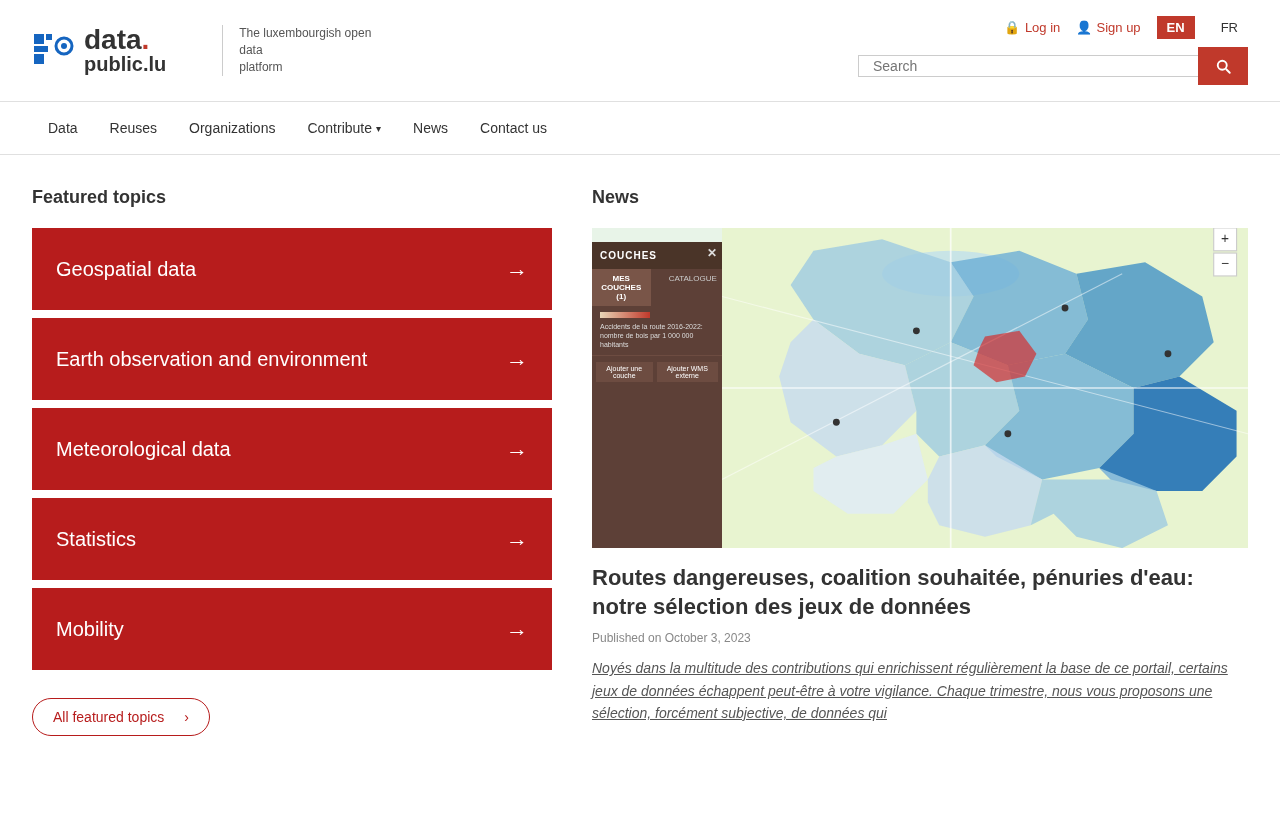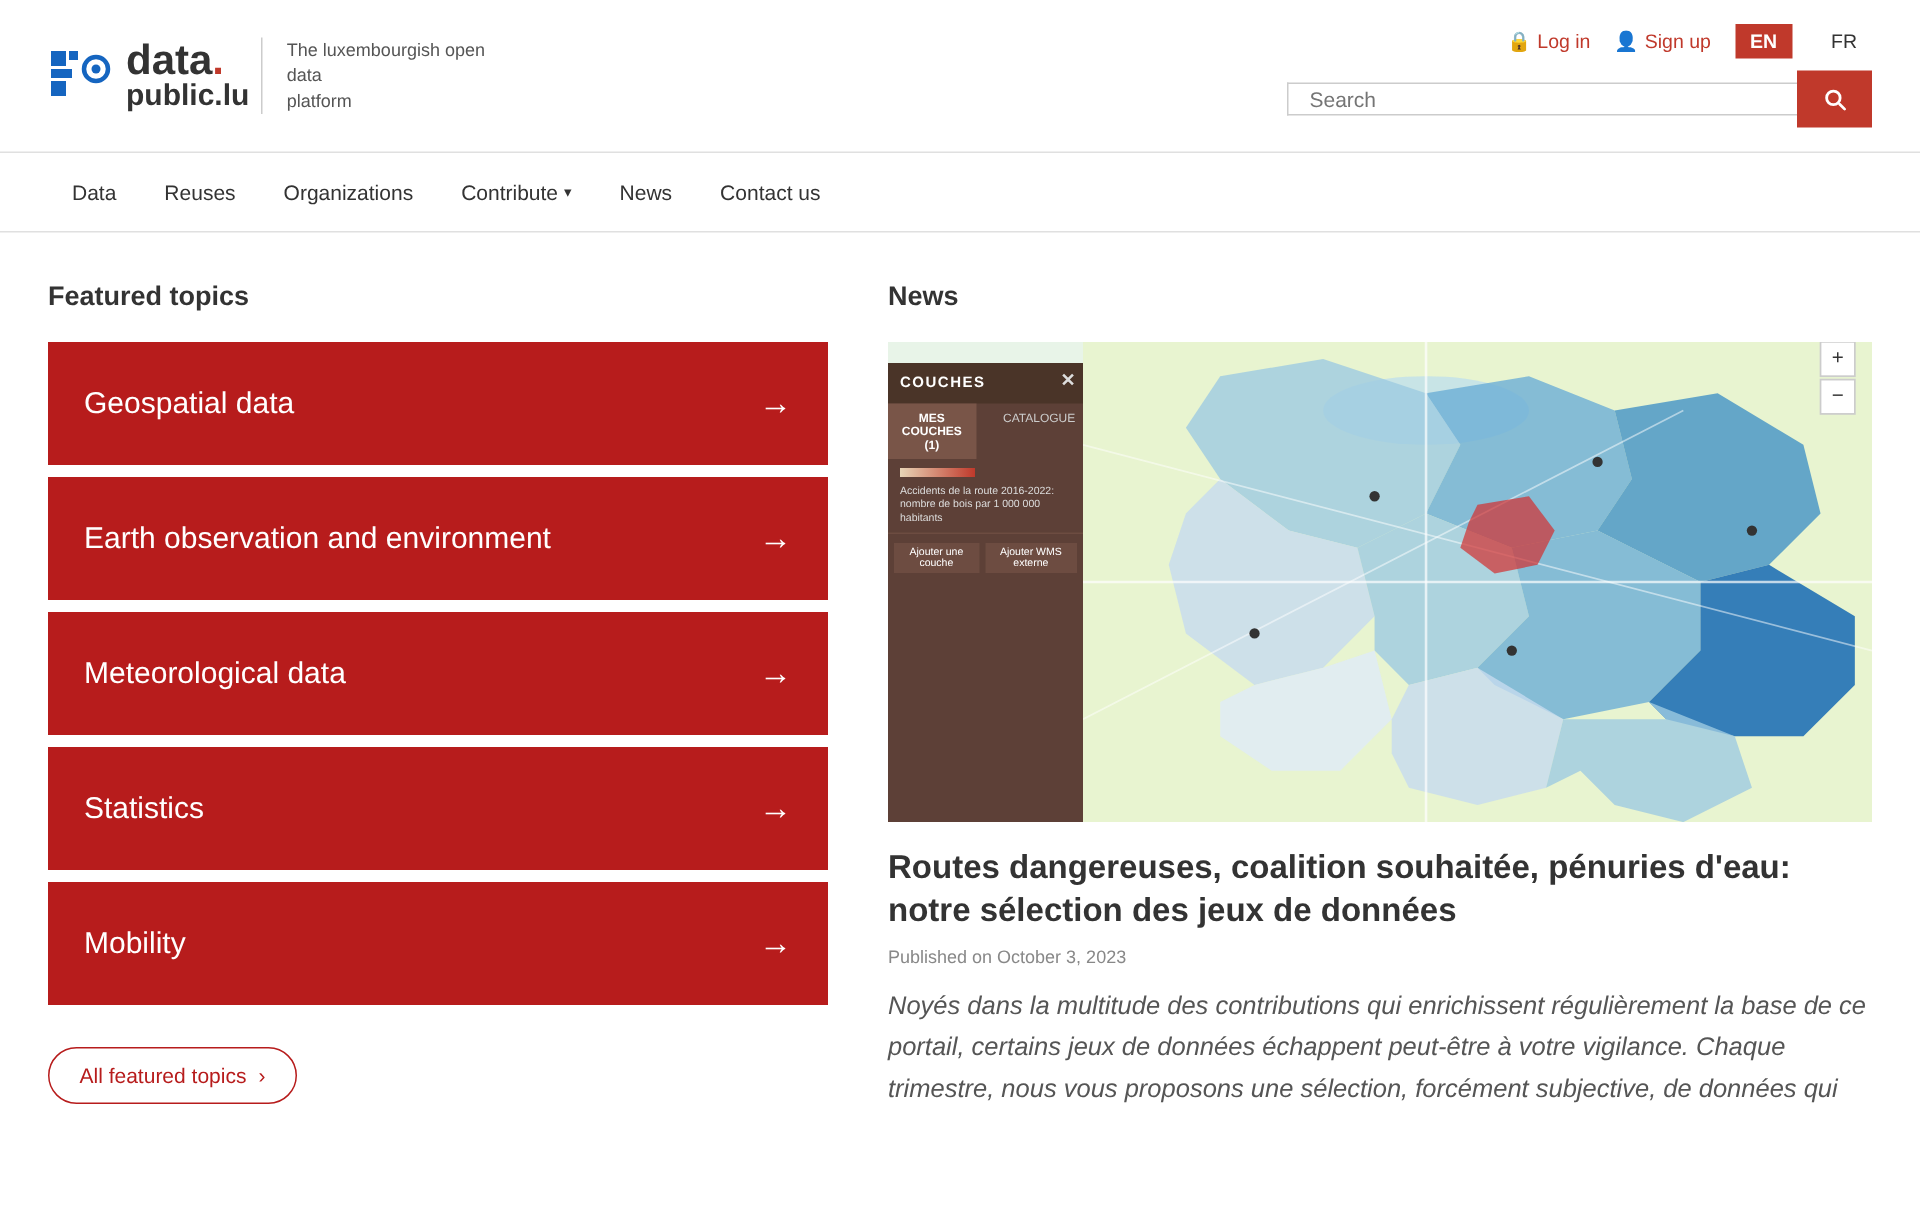--- a/index.html
+++ b/index.html
@@ -9,21 +9,21 @@
     .header {
       display: flex;
       align-items: center;
       justify-content: space-between;
       padding: 16px 32px;
       border-bottom: 1px solid #e0e0e0;
     }
     .header-left {
       display: flex;
       align-items: center;
-      gap: 8px;
+      gap: 20px;
     }
     .logo-container {
       display: flex;
       align-items: center;
       gap: 4px;
     }
     .logo-icon {
       width: 48px;
       height: 48px;
     }
@@ -34,20 +34,21 @@
       line-height: 1;
     }
     .logo-text span.dot { color: #c0392b; }
     .logo-subtitle {
       font-size: 12px;
       color: #555;
       border-left: 1px solid #ccc;
       padding-left: 16px;
       line-height: 1.4;
       max-width: 160px;
+      margin-left: 36px;
     }
     .header-right {
       display: flex;
       flex-direction: column;
       align-items: flex-end;
       gap: 8px;
     }
     .header-top-actions {
       display: flex;
       align-items: center;
@@ -160,21 +161,21 @@
       font-size: 20px;
       font-weight: normal;
       transition: background 0.2s;
     }
     .topic-arrow { font-size: 22px; }
 
     .all-topics-btn {
       margin-top: 20px;
       display: inline-flex;
       align-items: center;
-      gap: 8px;
+      gap: 20px;
       border: 1px solid #b71c1c;
       color: #b71c1c;
       background: #fff;
       padding: 10px 20px;
       border-radius: 20px;
       cursor: pointer;
       font-size: 14px;
       font-weight: 500;
     }
 
@@ -193,24 +194,25 @@
       color: #333;
       margin-bottom: 10px;
       line-height: 1.3;
     }
     .news-date {
       font-size: 12px;
       color: #888;
       margin-bottom: 12px;
     }
     .news-excerpt {
-      font-size: 17px;
+      font-size: 14px;
       color: #555;
       line-height: 1.6;
       font-style: italic;
+      text-decoration: underline;
     }
 
     
     .map-container {
       width: 100%;
       height: 320px;
       position: relative;
       overflow: hidden;
       background: #e8f4e8;
     }

